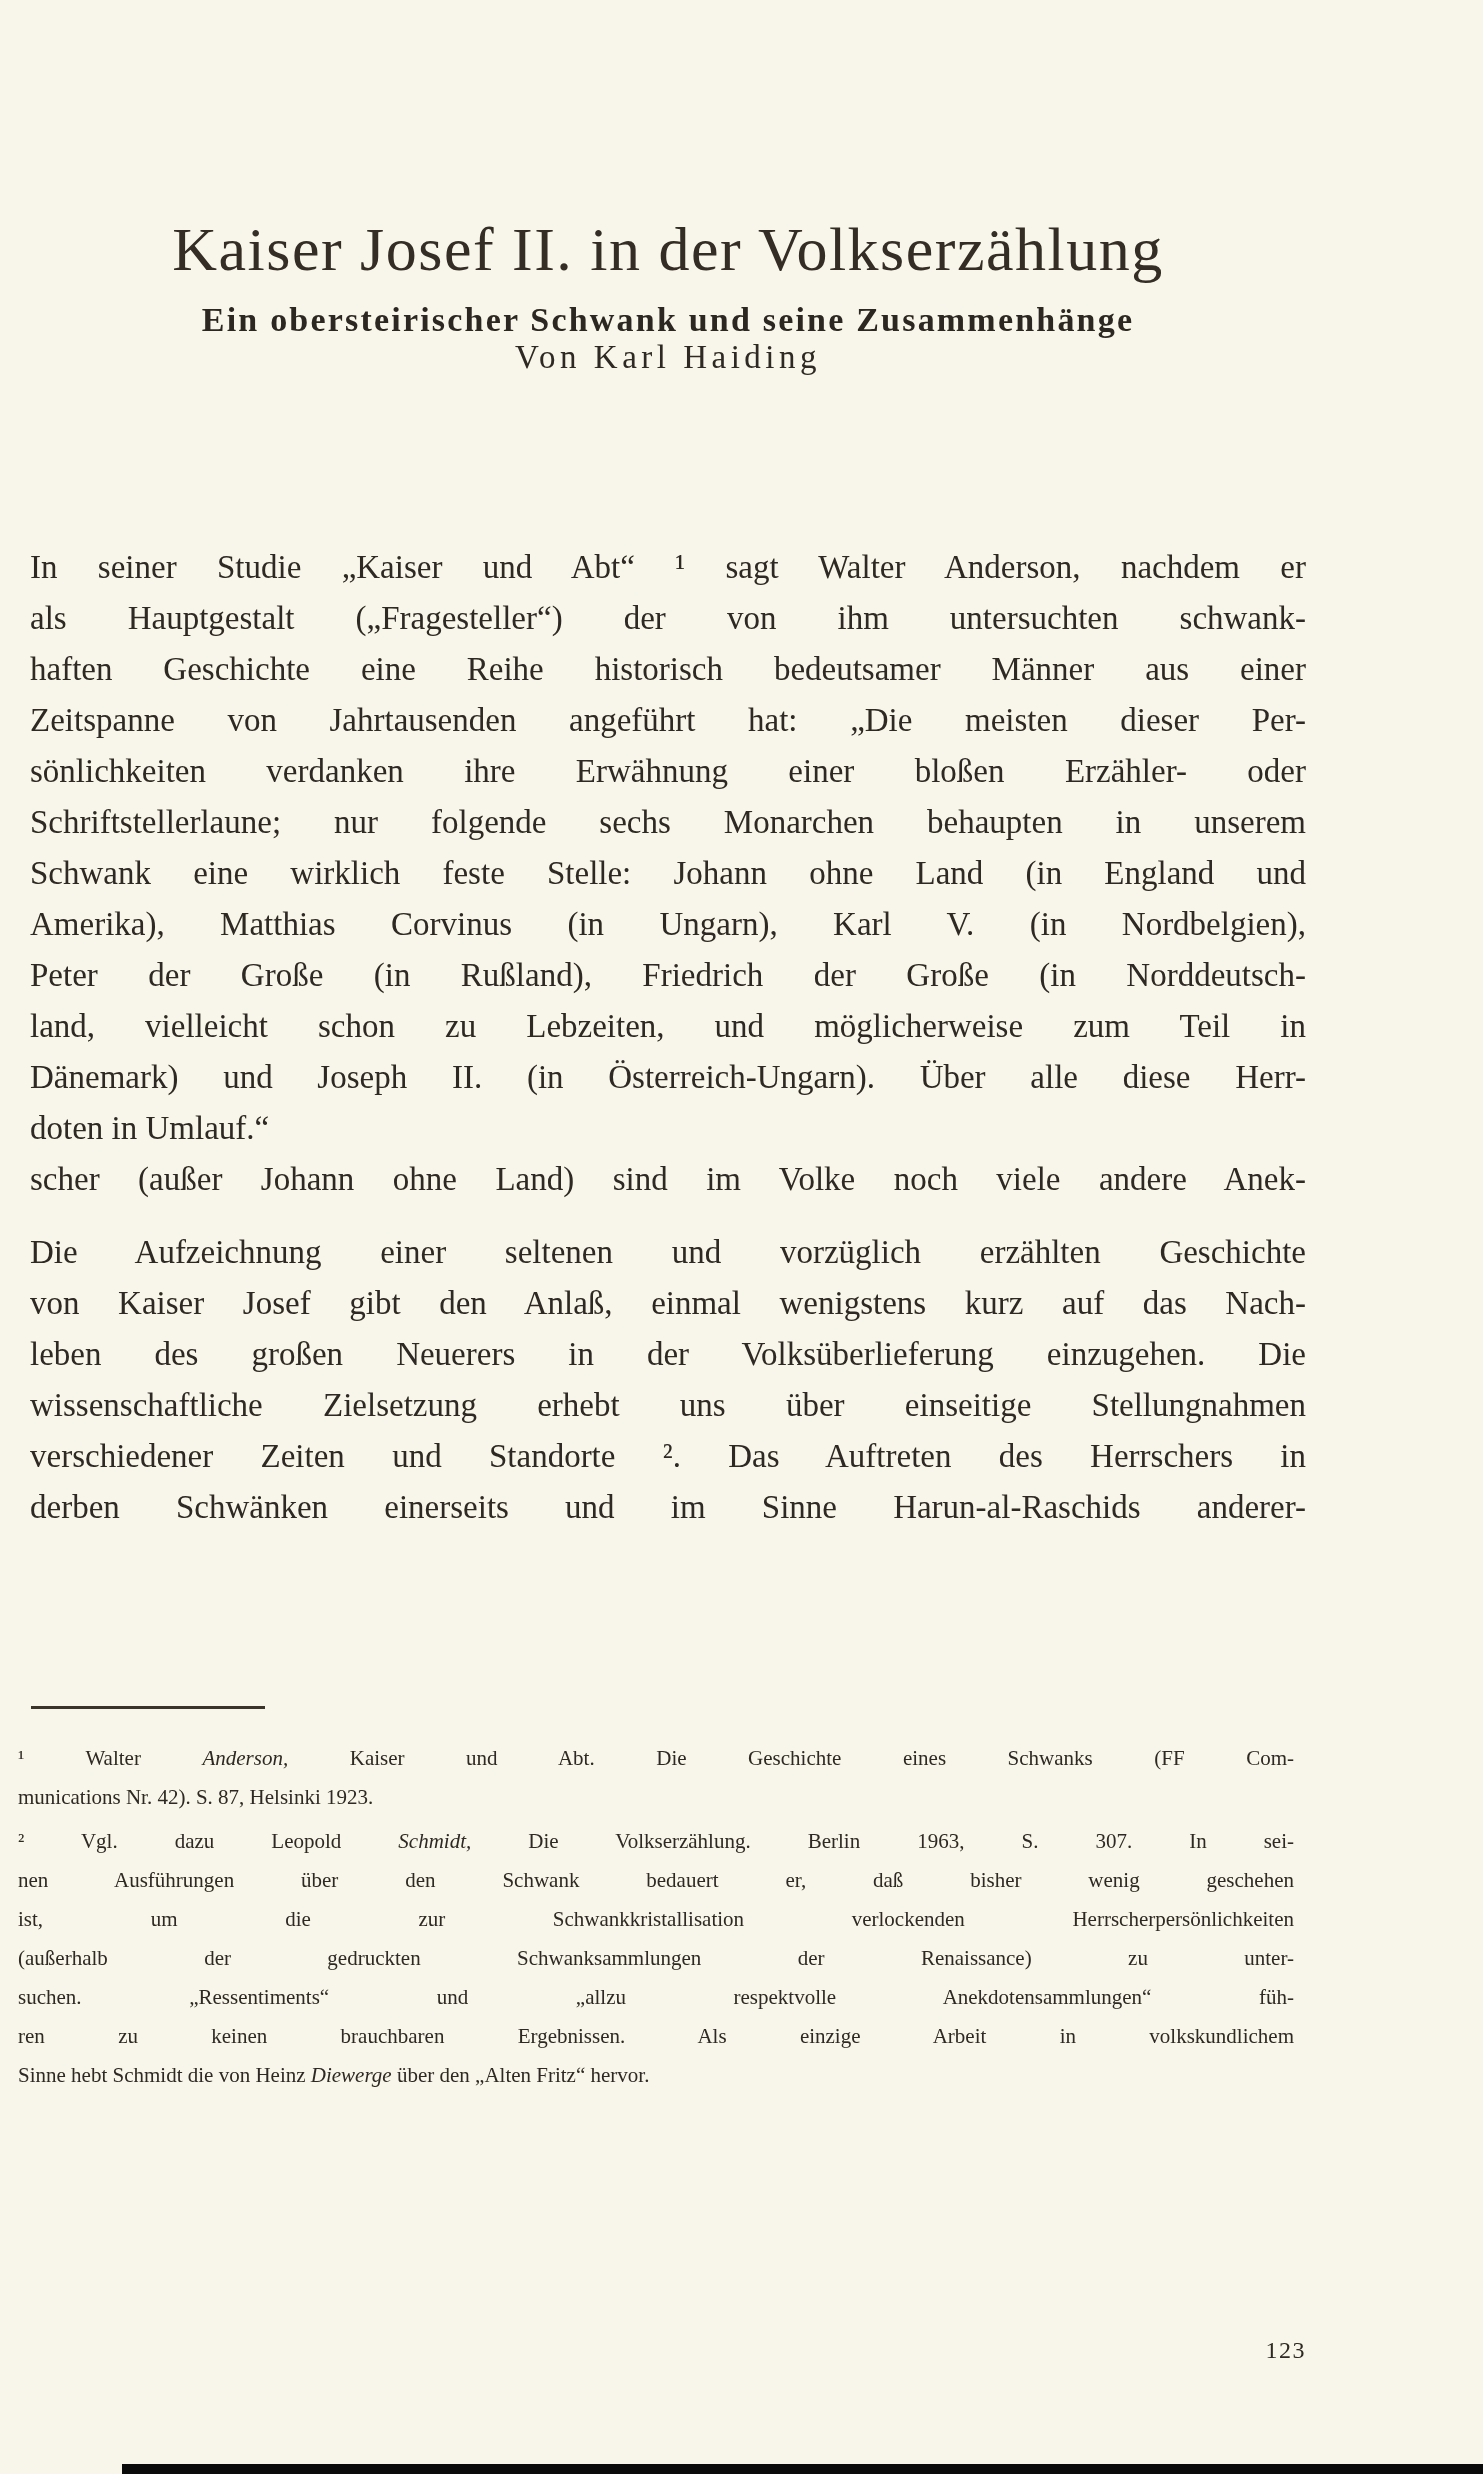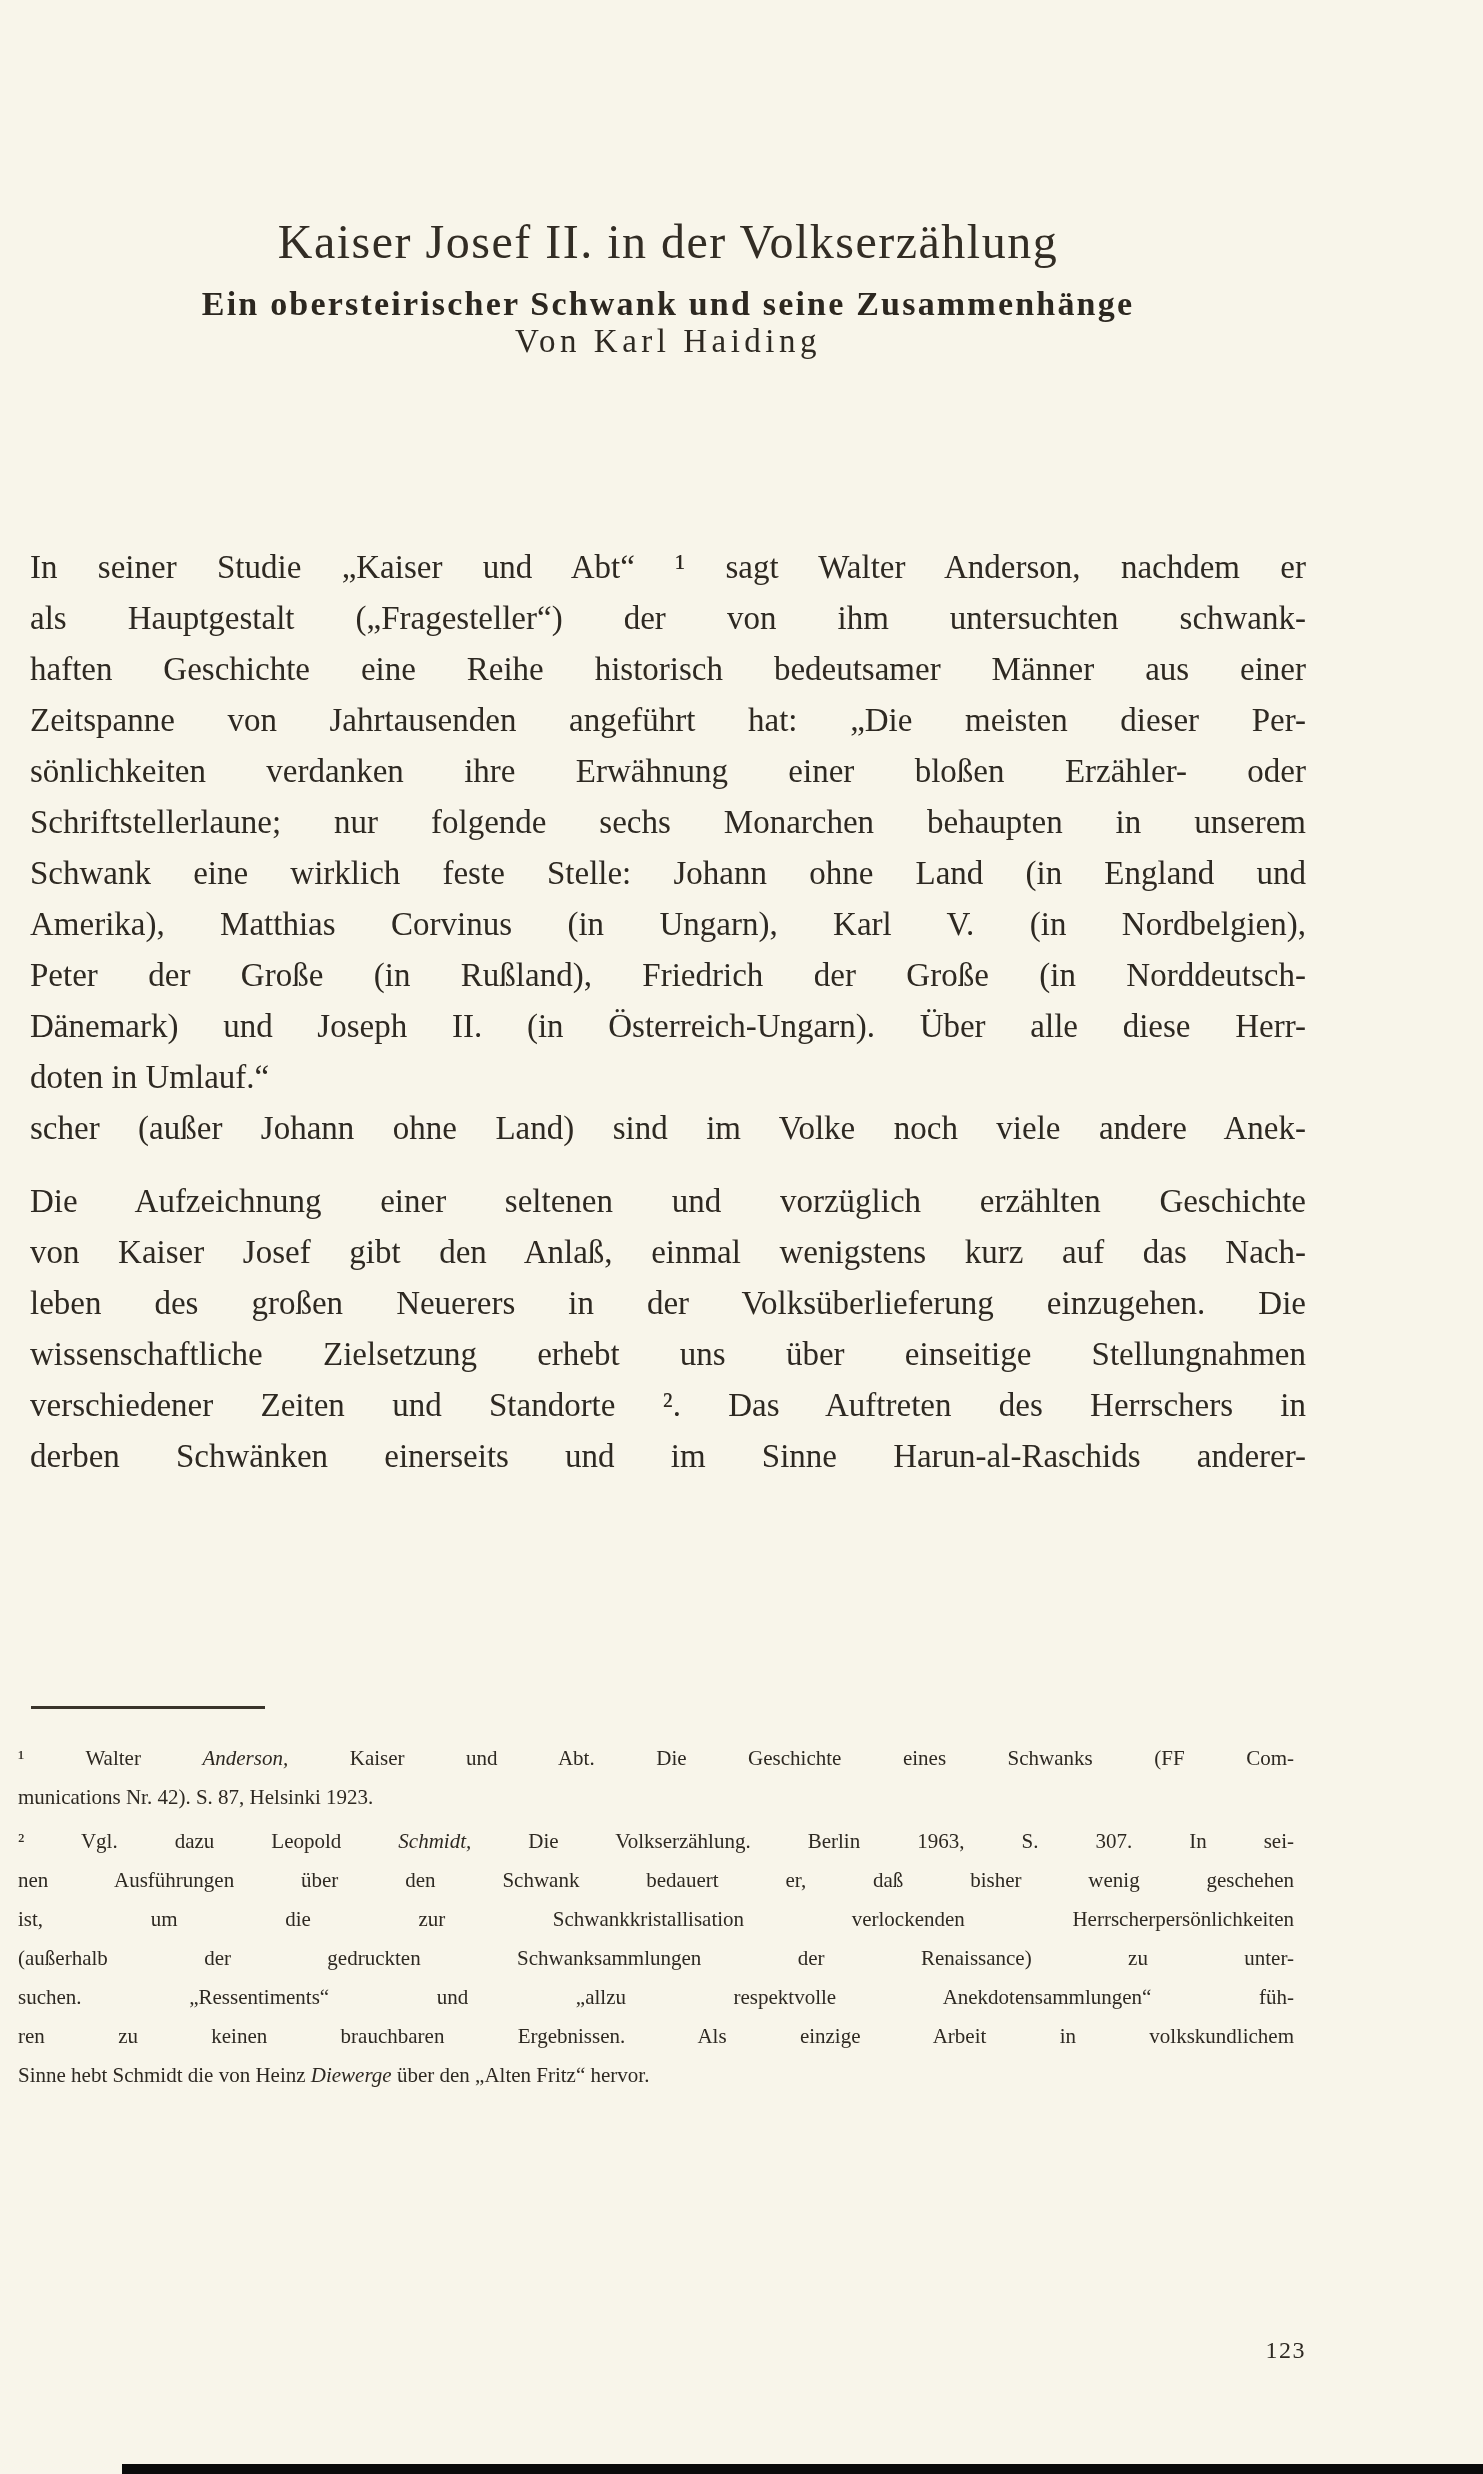--- a/index.html
+++ b/index.html
@@ -16,21 +16,21 @@
   }
   .heading {
     position: absolute;
     left: 30px;
     top: 214px;
     width: 1276px;
     text-align: center;
   }
   .title {
     font-weight: normal;
-    font-size: 48px;
+    font-size: 62px;
     letter-spacing: 1.5px;
     color: #332d25;
   }
   .subtitle {
     font-weight: bold;
     font-size: 34px;
     letter-spacing: 2.2px;
     margin-top: 16px;
     color: #2c2720;
   }
@@ -103,20 +103,21 @@
       <div class="para">
         <div class="line">In seiner Studie „Kaiser und Abt“ ¹ sagt Walter Anderson, nachdem er</div>
         <div class="line">als Hauptgestalt („Fragesteller“) der von ihm untersuchten schwank-</div>
         <div class="line">haften Geschichte eine Reihe historisch bedeutsamer Männer aus einer</div>
         <div class="line">Zeitspanne von Jahrtausenden angeführt hat: „Die meisten dieser Per-</div>
         <div class="line">sönlichkeiten verdanken ihre Erwähnung einer bloßen Erzähler- oder</div>
         <div class="line">Schriftstellerlaune; nur folgende sechs Monarchen behaupten in unserem</div>
         <div class="line">Schwank eine wirklich feste Stelle: Johann ohne Land (in England und</div>
         <div class="line">Amerika), Matthias Corvinus (in Ungarn), Karl V. (in Nordbelgien),</div>
         <div class="line">Peter der Große (in Rußland), Friedrich der Große (in Norddeutsch-</div>
+        <div class="line">land, vielleicht schon zu Lebzeiten, und möglicherweise zum Teil in</div>
         <div class="line">Dänemark) und Joseph II. (in Österreich-Ungarn). Über alle diese Herr-</div>
         <div class="line last">doten in Umlauf.“</div>
         <div class="line">scher (außer Johann ohne Land) sind im Volke noch viele andere Anek-</div>
       </div>
       <div class="para">
         <div class="line">Die Aufzeichnung einer seltenen und vorzüglich erzählten Geschichte</div>
         <div class="line">von Kaiser Josef gibt den Anlaß, einmal wenigstens kurz auf das Nach-</div>
         <div class="line">leben des großen Neuerers in der Volksüberlieferung einzugehen. Die</div>
         <div class="line">wissenschaftliche Zielsetzung erhebt uns über einseitige Stellungnahmen</div>
         <div class="line">verschiedener Zeiten und Standorte ². Das Auftreten des Herrschers in</div>

